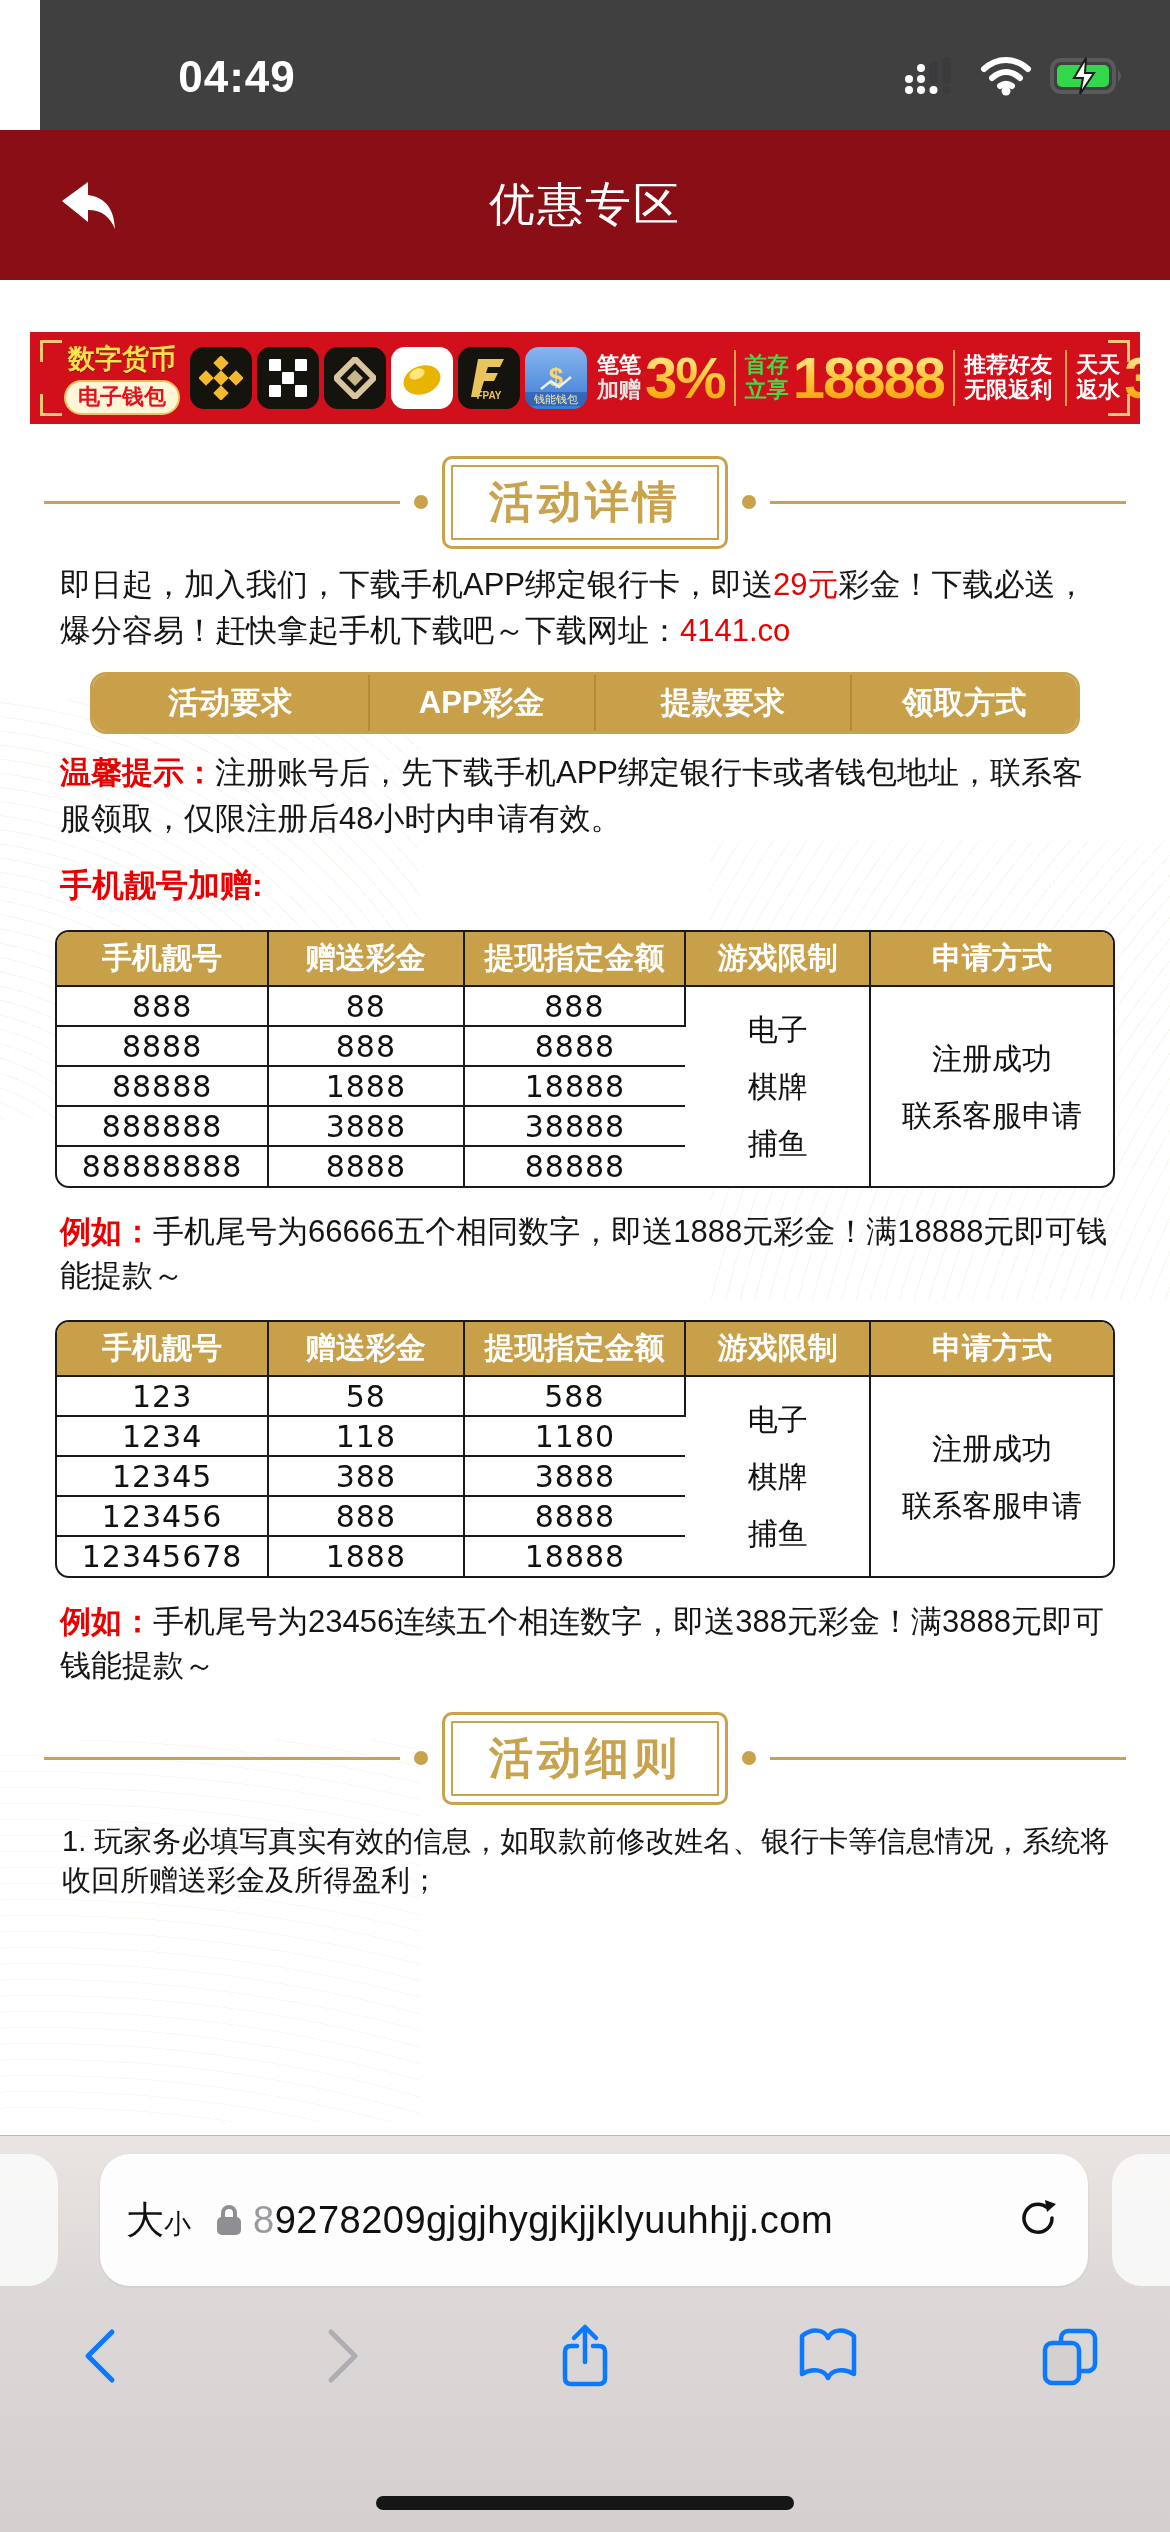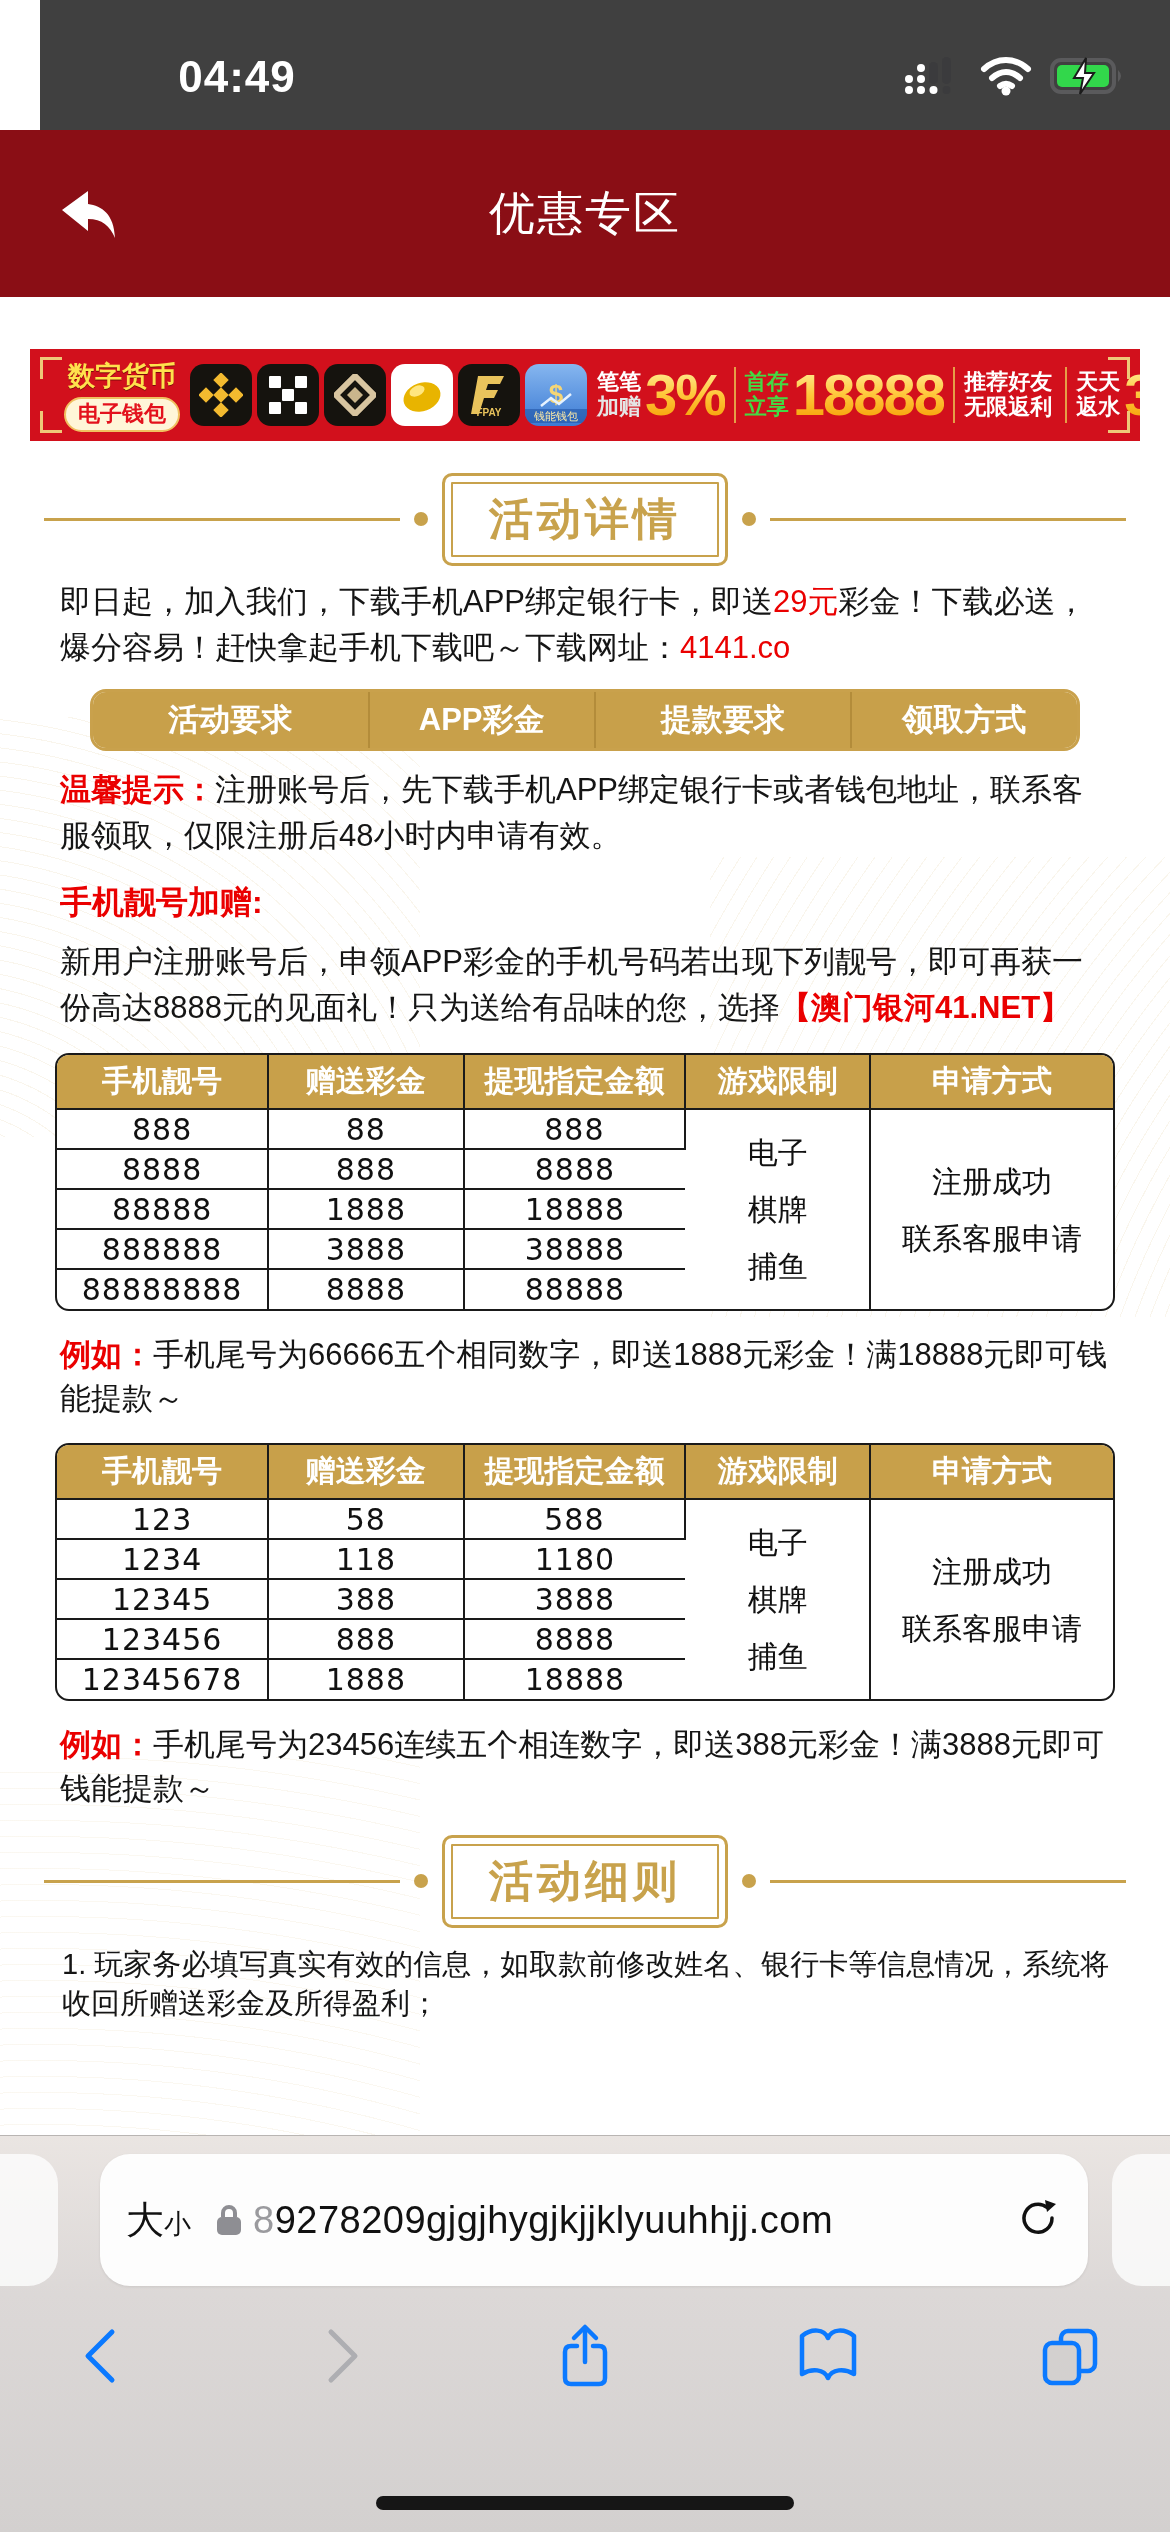--- a/index.html
+++ b/index.html
@@ -7,21 +7,21 @@
     font-family:"Liberation Sans","DejaVu Sans",sans-serif; }
   .phone { position:relative; width:1170px; height:2532px; background:#fff; }
 
   
   .status-bar { height:130px; background:#404040; position:relative;margin-left:40px; }
   .sb-time { position:absolute; left:122px; top:52px; width:150px; text-align:center;
     color:#fff; font-size:44px; font-weight:600; letter-spacing:1px; }
   .sb-icons { position:absolute; right:42px; top:56px; display:flex; align-items:center; gap:18px; }
 
   
-  .nav-header { height:167px; background:#8a0e15; position:relative; display:flex;
+  .nav-header { height:150px; background:#8a0e15; position:relative; display:flex;
     align-items:center; justify-content:center; }
   .nav-title { color:#fff; font-size:46px; font-weight:500; letter-spacing:2px; }
   .nav-back { position:absolute; left:52px; top:50%; transform:translateY(-50%); width:66px; height:62px; }
 
   
   .content { position:relative; height:1842px; background:#fff; overflow:hidden;
     background-image:
       repeating-radial-gradient(circle at -60px 560px, rgba(201,162,74,.10) 0 1px, transparent 1px 14px),
       repeating-radial-gradient(circle at 1240px 760px, rgba(201,162,74,.10) 0 1px, transparent 1px 14px),
       repeating-radial-gradient(circle at 40px 1680px, rgba(201,162,74,.08) 0 1px, transparent 1px 16px);
@@ -294,23 +294,20 @@
       </tbody>
         </table>
     </div>
 
     <div class="para" style="margin-top:16px;">
       <span class="red-bold">温馨提示：</span><span>注册账号后，先下载手机APP绑定银行卡或者钱包地址，联系客服领取，仅限注册后48小时内申请有效。</span>
     </div>
 
     <div class="heading-red">手机靓号加赠:</div>
 
-    <div class="para" style="margin-top:14px;">
-      <span>新用户注册账号后，申领APP彩金的手机号码若出现下列靓号，即可再获一份高达8888元的见面礼！只为送给有品味的您，选择</span><span class="red-bold">【澳门银河41.NET】</span>
-    </div>
 
     <div class="tbl-wrap">
       <table class="t2">
         <tbody>
             <tr>
           <th style="width:20%;">手机靓号</th>
           <th style="width:18.5%;">赠送彩金</th>
           <th style="width:21%;">提现指定金额</th>
           <th style="width:17.5%;">游戏限制</th>
           <th style="width:23%;">申请方式</th>

